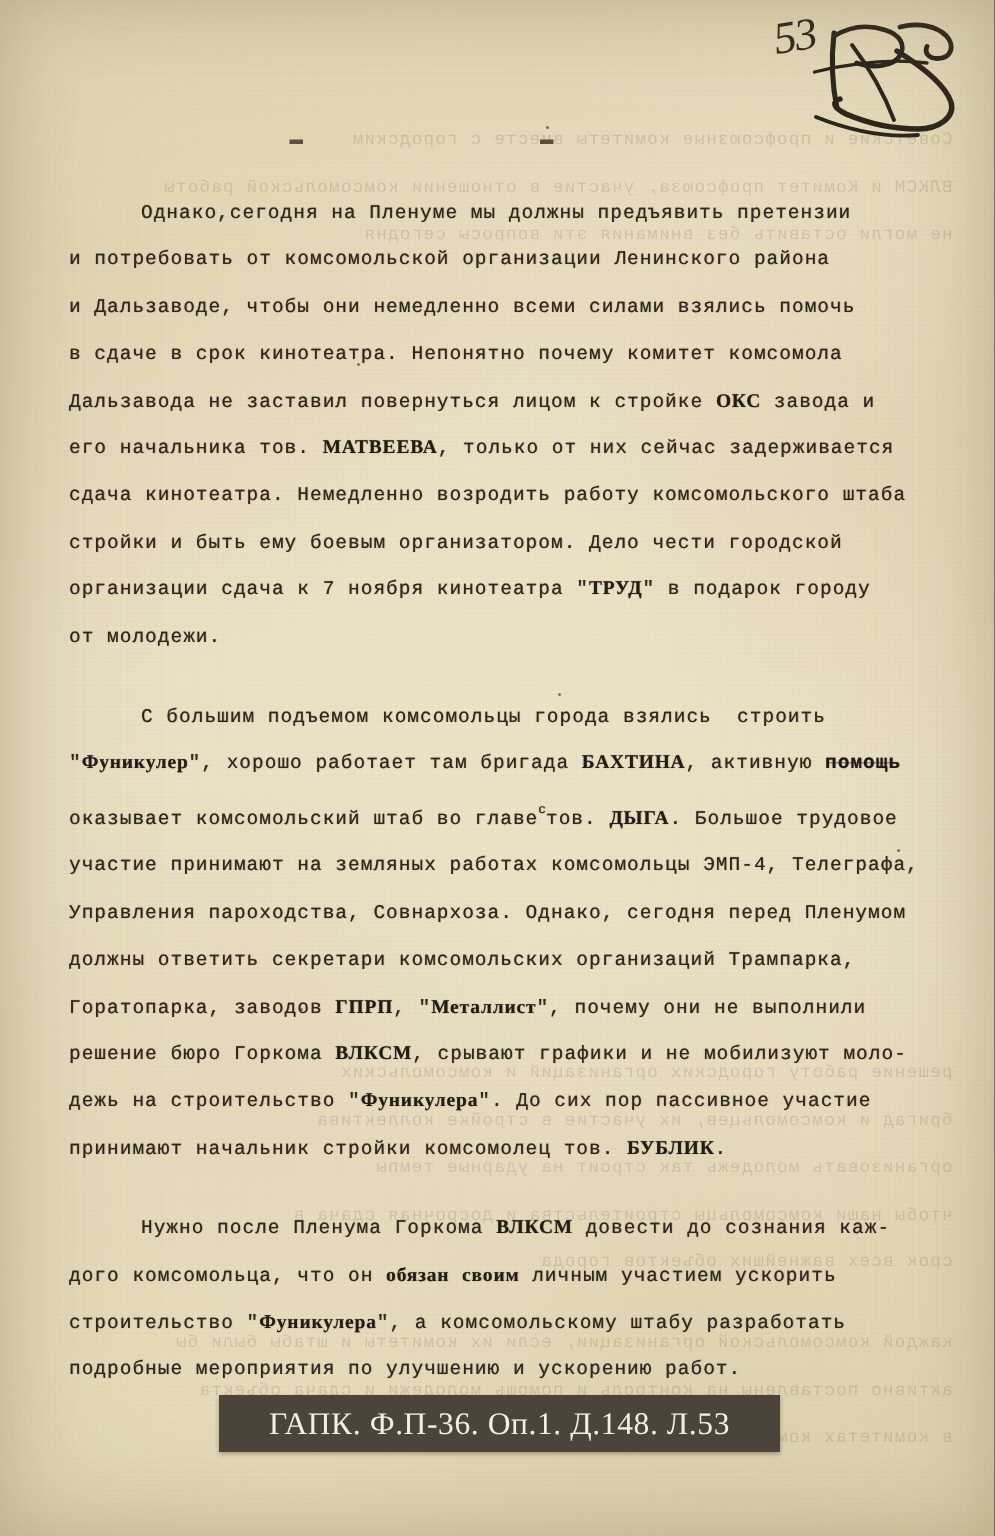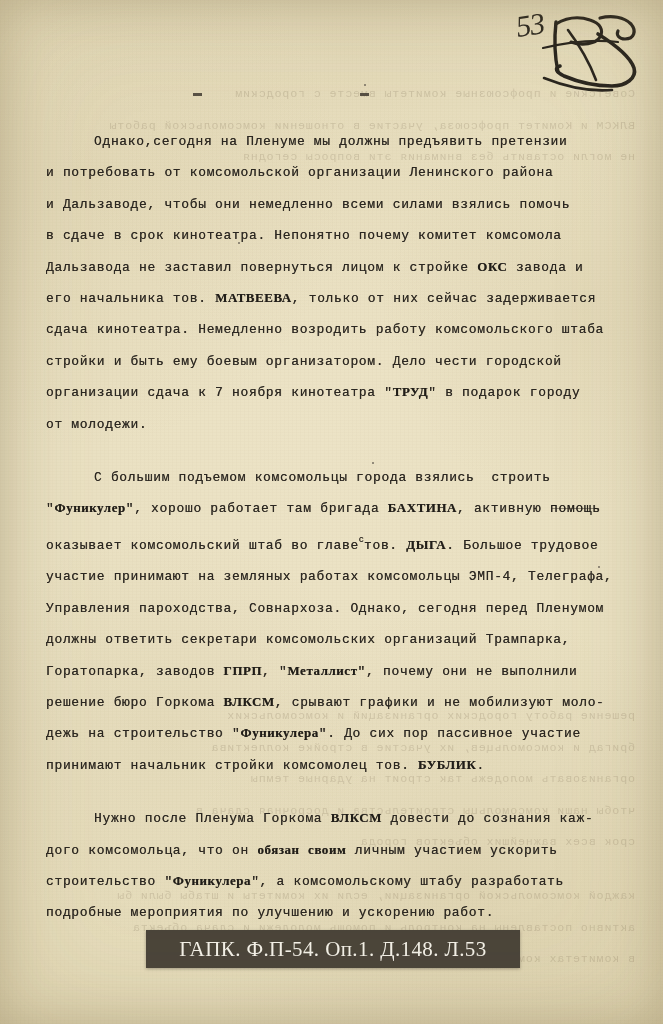--- a/index.html
+++ b/index.html
@@ -154,21 +154,21 @@
   }
   .para .ln { display: block; }
   .para .indent { padding-left: 48px; }
   
   .ink-dark  { color: #201d18; font-weight: 700; letter-spacing: .6px; font-family: Liberation Serif, serif; }
   .sup {
     font-size: 8.5px;
     vertical-align: 7px;
     letter-spacing: 0;
   }
-  .overtype { position: relative; font-weight: 400; color: #1d1a15; }
+  .overtype { position: relative; font-weight: 700; color: #1d1a15; }
   .overtype::after {
     content: "";
     position: absolute;
     left: 2px; right: 2px; top: 44%;
     height: 1px;
     background: rgba(40,35,28,.45);
   }
 
   
   .caption-bar {
@@ -235,17 +235,17 @@
   <div class="stray-dot" style="top:672px;left:200px;"></div>
   <div class="stray-dot" style="top:566px;left:598px;"></div>
 
   <div class="body-text">
     <p class="para"><span class="ln indent">Однако,сегодня на Пленуме мы должны предъявить претензии</span><span class="ln">и потребовать от комсомольской организации Ленинского района</span><span class="ln">и Дальзаводе, чтобы они немедленно всеми силами взялись помочь</span><span class="ln">в сдаче в срок кинотеатра. Непонятно почему комитет комсомола</span><span class="ln">Дальзавода не заставил повернуться лицом к стройке <span class="ink-dark">ОКС</span> завода и</span><span class="ln">его начальника тов. <span class="ink-dark">МАТВЕЕВА</span>, только от них сейчас задерживается</span><span class="ln">сдача кинотеатра. Немедленно возродить работу комсомольского штаба</span><span class="ln">стройки и быть ему боевым организатором. Дело чести городской</span><span class="ln">организации сдача к 7 ноября кинотеатра "<span class="ink-dark">ТРУД</span>" в подарок городу</span><span class="ln">от молодежи.</span></p>
     <p class="para"><span class="ln indent">С большим подъемом комсомольцы города взялись  строить</span><span class="ln">"<span class="ink-dark">Фуникулер</span>", хорошо работает там бригада <span class="ink-dark">БАХТИНА</span>, активную <span class="overtype">помощь</span></span><span class="ln">оказывает комсомольский штаб во главе<span class="sup">с</span>тов. <span class="ink-dark">ДЫГА</span>. Большое трудовое</span><span class="ln">участие принимают на земляных работах комсомольцы ЭМП-4, Телеграфа,</span><span class="ln">Управления пароходства, Совнархоза. Однако, сегодня перед Пленумом</span><span class="ln">должны ответить секретари комсомольских организаций Трампарка,</span><span class="ln">Горатопарка, заводов <span class="ink-dark">ГПРП</span>, "<span class="ink-dark">Металлист</span>", почему они не выполнили</span><span class="ln">решение бюро Горкома <span class="ink-dark">ВЛКСМ</span>, срывают графики и не мобилизуют моло-</span><span class="ln">дежь на строительство "<span class="ink-dark"><span class="ink-dark">Фуникулер</span>а</span>". До сих пор пассивное участие</span><span class="ln">принимают начальник стройки комсомолец тов. <span class="ink-dark">БУБЛИК</span>.</span></p>
     <p class="para"><span class="ln indent">Нужно после Пленума Горкома <span class="ink-dark">ВЛКСМ</span> довести до сознания каж-</span><span class="ln">дого комсомольца, что он <span class="ink-dark">обязан</span> <span class="ink-dark">своим</span> личным участием ускорить</span><span class="ln">строительство "<span class="ink-dark"><span class="ink-dark">Фуникулер</span>а</span>", а комсомольскому штабу разработать</span><span class="ln">подробные мероприятия по улучшению и ускорению работ.</span></p>
   </div>
 
   <div class="caption-bar">
-    <span class="caption-text">ГАПК. Ф.П-54. Оп.1. Д.148. Л.53</span>
+    <span class="caption-text">ГАПК. Ф.П-36. Оп.1. Д.148. Л.53</span>
   </div>
 
   <div class="vignette"></div>
 </div>
 
 </body></html>

